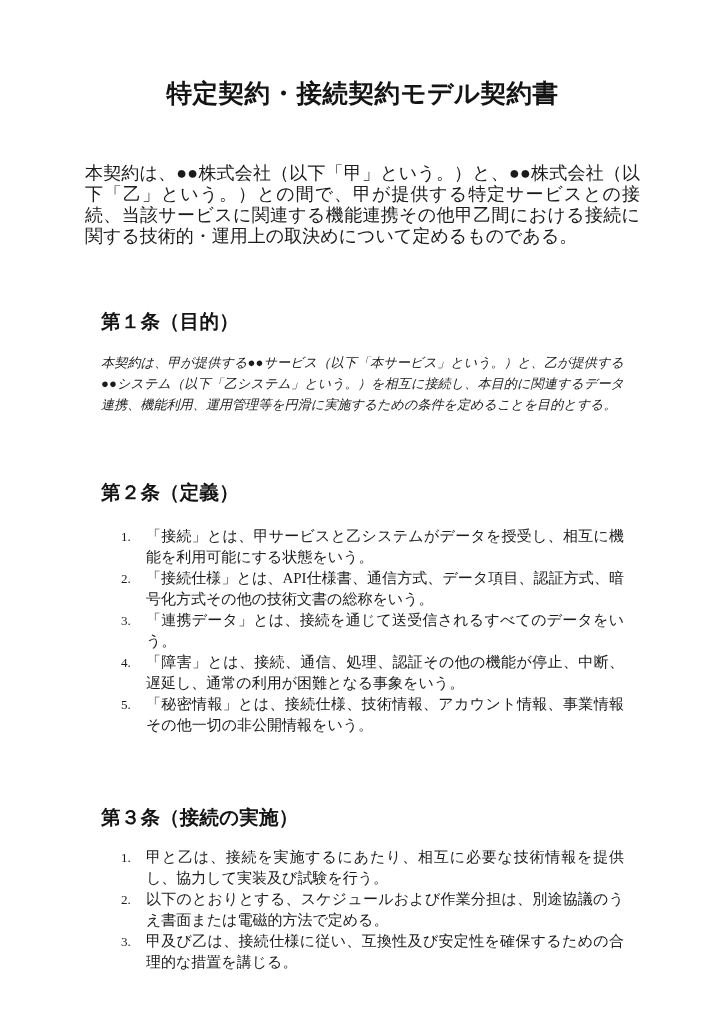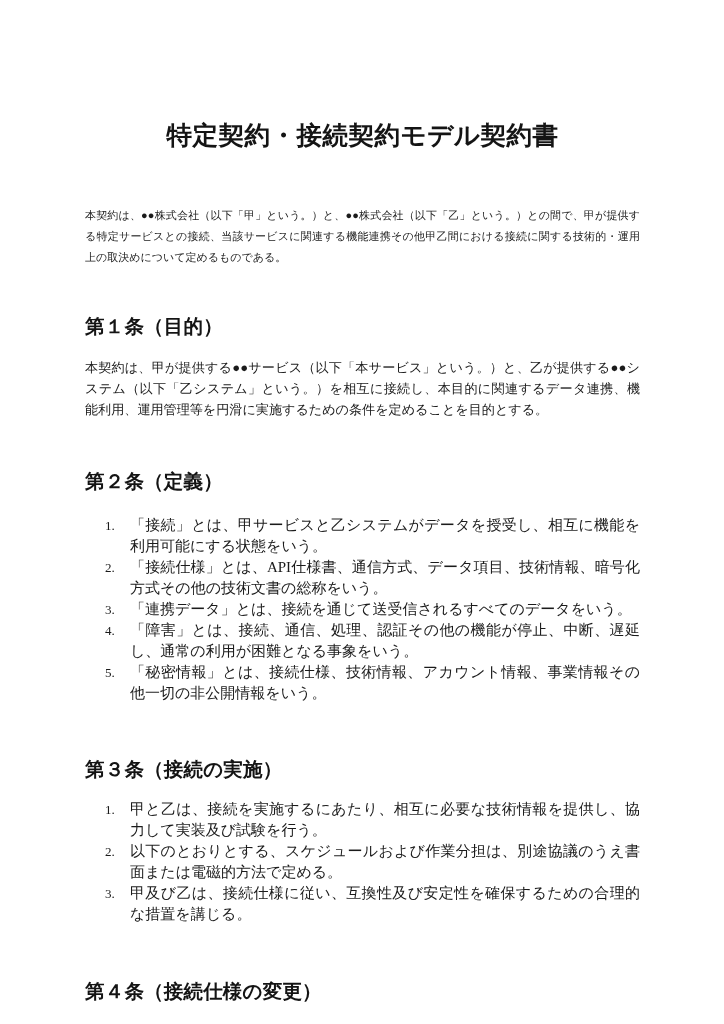--- a/index.html
+++ b/index.html
@@ -25,42 +25,42 @@
   }
   .doc-body {
     box-sizing: border-box;
     padding-left: 85px;
     padding-right: 84px;
     padding-top: 0;
   }
   
   .doc-title {
     margin: 0;
-    padding-top: 120px;
+    padding-top: 78px;
     text-align: center;
     font-family: "Liberation Sans", "DejaVu Sans", sans-serif;
     font-weight: 700;
     font-size: 25.5px;
     letter-spacing: 0.02em;
     line-height: 1.25;
     color: #141414;
   }
   
   .preamble {
     margin: 0;
     padding-top: 53px;
-    font-size: 11px;
+    font-size: 18px;
     line-height: 21px;
     text-align: justify;
     text-justify: inter-ideograph;
     color: #1b1b1b;
   }
   
   .article {
-    margin: 0;
+    margin: 16px;
   }
   .article-heading {
     margin: 0;
     font-family: "Liberation Sans", "DejaVu Sans", sans-serif;
     font-weight: 700;
     font-size: 19.5px;
     line-height: 1.3;
     letter-spacing: 0.01em;
     color: #141414;
   }
@@ -70,20 +70,21 @@
   .art-4 .article-heading { padding-top: 54px; }
 
   .article-intro {
     margin: 0;
     padding-top: 18px;
     font-size: 13.1px;
     line-height: 21px;
     text-align: justify;
     text-justify: inter-ideograph;
     color: #1b1b1b;
+    font-style: italic;
   }
   .art-2 .article-intro { padding-top: 21px; }
 
   
   ol.clause-list {
     margin: 0;
     padding-top: 18px;
     padding-left: 0;
     list-style: none;
     counter-reset: clause;
@@ -127,21 +128,21 @@
 
     <section class="article art-1">
       <h2 class="article-heading">第１条（目的）</h2>
       <p class="article-intro">本契約は、甲が提供する●●サービス（以下「本サービス」という。）と、乙が提供する●●システム（以下「乙システム」という。）を相互に接続し、本目的に関連するデータ連携、機能利用、運用管理等を円滑に実施するための条件を定めることを目的とする。</p>
     </section>
 
     <section class="article art-2">
       <h2 class="article-heading">第２条（定義）</h2>
       <ol class="clause-list">
         <li>「接続」とは、甲サービスと乙システムがデータを授受し、相互に機能を利用可能にする状態をいう。</li>
-        <li>「接続仕様」とは、API仕様書、通信方式、データ項目、技術情報、暗号化方式その他の技術文書の総称をいう。</li>
+        <li>「接続仕様」とは、API仕様書、通信方式、データ項目、認証方式、暗号化方式その他の技術文書の総称をいう。</li>
         <li>「連携データ」とは、接続を通じて送受信されるすべてのデータをいう。</li>
         <li>「障害」とは、接続、通信、処理、認証その他の機能が停止、中断、遅延し、通常の利用が困難となる事象をいう。</li>
         <li>「秘密情報」とは、接続仕様、技術情報、アカウント情報、事業情報その他一切の非公開情報をいう。</li>
       </ol>
     </section>
 
     <section class="article art-3">
       <h2 class="article-heading">第３条（接続の実施）</h2>
       <ol class="clause-list">
         <li>甲と乙は、接続を実施するにあたり、相互に必要な技術情報を提供し、協力して実装及び試験を行う。</li>

